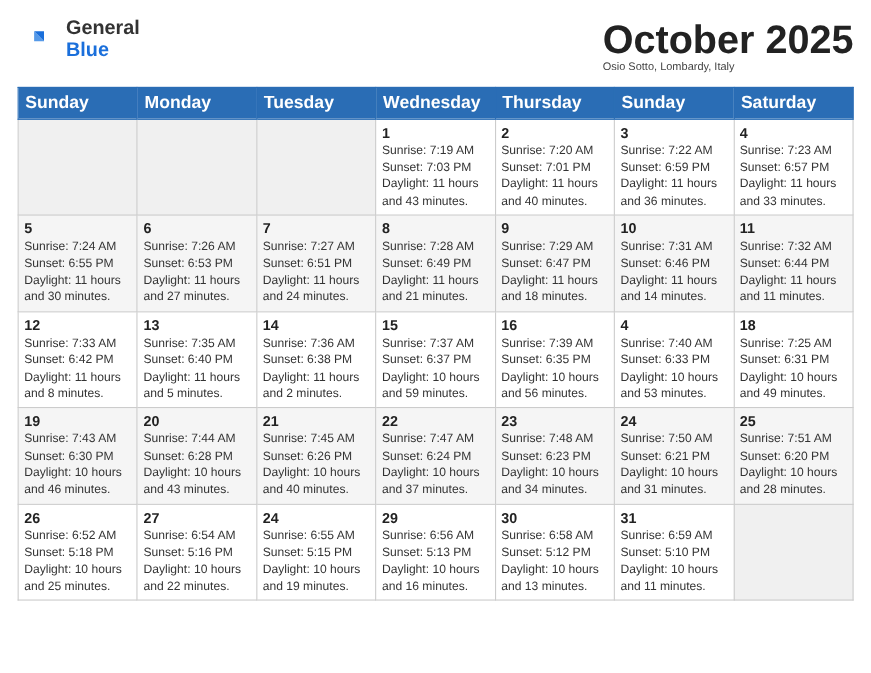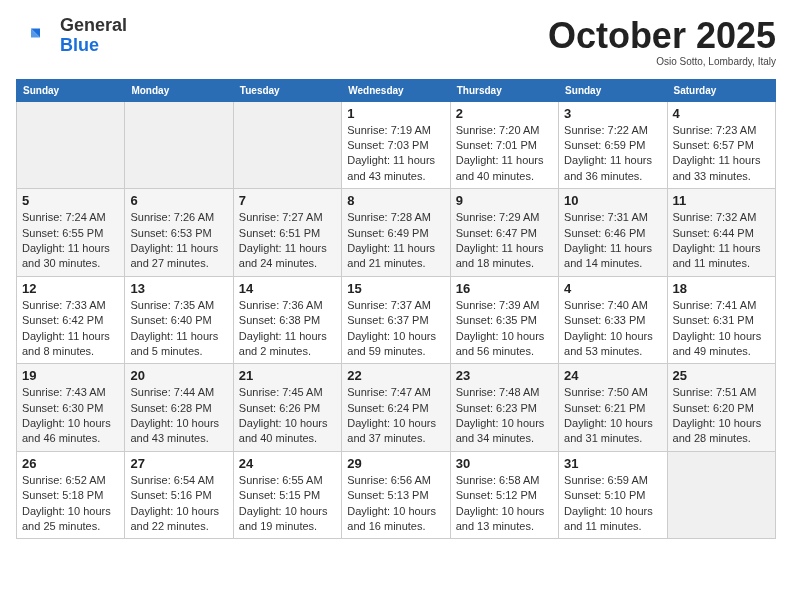--- a/index.html
+++ b/index.html
@@ -25,40 +25,40 @@
       font-size: 18px;
       font-weight: bold;
       line-height: 1.1;
     }
     .logo-general { color: #333; }
     .logo-blue { color: #1a6fdb; }
     .logo-icon {
       width: 24px;
       height: 24px;
     }
-    .title-block { text-align: right; }
+    .title-block { text-align: left; }
     .month-title {
       font-size: 36px;
       font-weight: bold;
       color: #222;
       line-height: 1.1;
     }
     .location {
       font-size: 10px;
       color: #444;
     }
     .calendar {
       width: 100%;
       border-collapse: collapse;
       border: 1px solid #ccc;
     }
     .calendar th {
       background: #2a6db5;
       color: #fff;
-      font-size: 10px;
+      font-size: 16px;
       font-weight: bold;
       padding: 5px 6px;
       border: 1px solid #2a6db5;
       text-align: left;
     }
     .calendar td {
       vertical-align: top;
       border: 1px solid #ccc;
       padding: 4px 5px;
       width: 108px;
@@ -228,21 +228,21 @@
 Daylight: 10 hours and 56 minutes.</div>
         </td>
         <td>
           <span class="day-num">4</span>
           <div class="day-info">Sunrise: 7:40 AM
 Sunset: 6:33 PM
 Daylight: 10 hours and 53 minutes.</div>
         </td>
         <td>
           <span class="day-num">18</span>
-          <div class="day-info">Sunrise: 7:41 AM
+          <div class="day-info">Sunrise: 7:25 AM
 Sunset: 6:31 PM
 Daylight: 10 hours and 49 minutes.</div>
         </td>
       </tr>
       <tr>
         <td>
           <span class="day-num">19</span>
           <div class="day-info">Sunrise: 7:43 AM
 Sunset: 6:30 PM
 Daylight: 10 hours and 46 minutes.</div>

